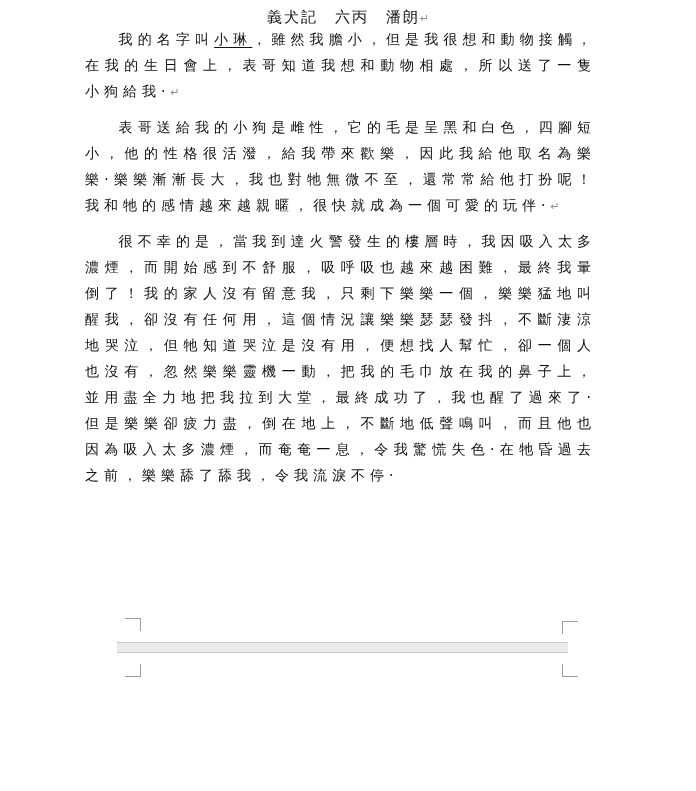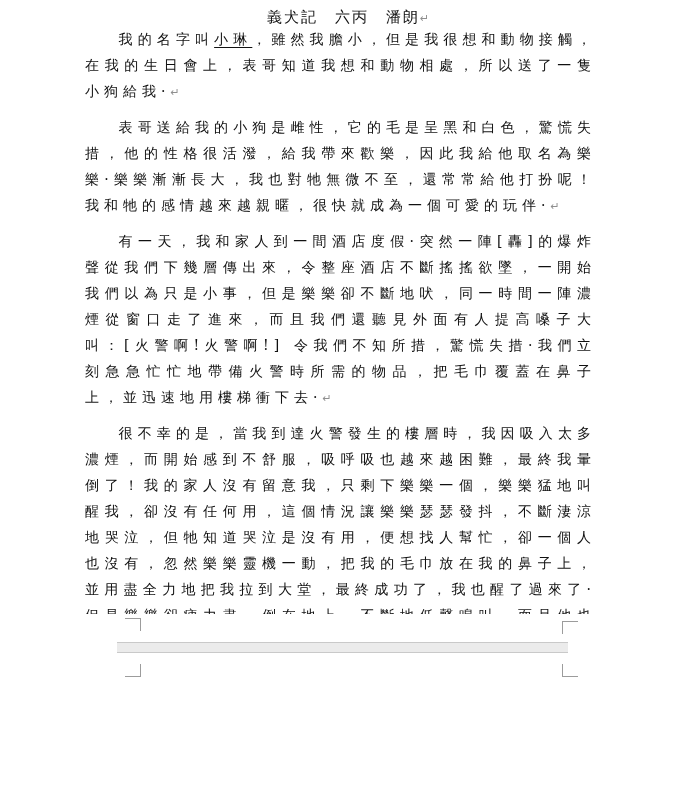--- a/index.html
+++ b/index.html
@@ -57,22 +57,21 @@
 </style>
 </head>
 <body>
 
 <div id="page-wrap">
 
   <div id="doc-title"><span>義犬記　六丙　潘朗</span><span class="pmark">↵</span></div>
 
   <div id="page1-content" class="content">
       <p class="para"><span>我的名字叫</span><span class="u">小琳</span><span>，雖然我膽小，但是我很想和動物接觸，在我的生日會上，表哥知道我想和動物相處，所以送了一隻小狗給我·</span><span class="pmark">↵</span></p>
-      <p class="para"><span>表哥送給我的小狗是雌性，它的毛是呈黑和白色，驚慌失措，他的性格很活潑，給我帶來歡樂，因此我給他取名為樂樂·樂樂漸漸長大，我也對牠無微不至，還常常給他打扮呢！我和牠的感情越來越親暱，很快就成為一個可愛的玩伴·</span><span class="pmark">↵</span></p>
-      <p class="para"><span>有一天，我和家人到一間酒店度假·突然一陣[轟]的爆炸聲從我們下幾層傳出來，令整座酒店不斷搖搖欲墜，一開始我們以為只是小事，但是樂樂卻不斷地吠，同一時間一陣濃煙從窗口走了進來，而且我們還聽見外面有人提高嗓子大叫：[火警啊!火警啊!] 令我們不知所措，驚慌失措·我們立刻急急忙忙地帶備火警時所需的物品，把毛巾覆蓋在鼻子上，並迅速地用樓梯衝下去·</span><span class="pmark">↵</span></p>
+      <p class="para"><span>表哥送給我的小狗是雌性，它的毛是呈黑和白色，四腳短小，他的性格很活潑，給我帶來歡樂，因此我給他取名為樂樂·樂樂漸漸長大，我也對牠無微不至，還常常給他打扮呢！我和牠的感情越來越親暱，很快就成為一個可愛的玩伴·</span><span class="pmark">↵</span></p>
       <p class="para"><span>很不幸的是，當我到達火警發生的樓層時，我因吸入太多濃煙，而開始感到不舒服，吸呼吸也越來越困難，最終我暈倒了！我的家人沒有留意我，只剩下樂樂一個，樂樂猛地叫醒我，卻沒有任何用，這個情況讓樂樂瑟瑟發抖，不斷淒涼地哭泣，但牠知道哭泣是沒有用，便想找人幫忙，卻一個人也沒有，忽然樂樂靈機一動，把我的毛巾放在我的鼻子上，並用盡全力地把我拉到大堂，最終成功了，我也醒了過來了·但是樂樂卻疲力盡，倒在地上，不斷地低聲鳴叫，而且他也因為吸入太多濃煙，而奄奄一息，令我驚慌失色·在牠昏過去之前，樂樂舔了舔我，令我流淚不停·</span></p>
     </div>
 
   <div id="corner-p1-left" class="corner"></div>
   <div id="corner-p1-right" class="corner"></div>
 
   <div id="page-gap-strip"></div>
 
   <div id="corner-p2-left" class="corner"></div>
   <div id="corner-p2-right" class="corner"></div>

